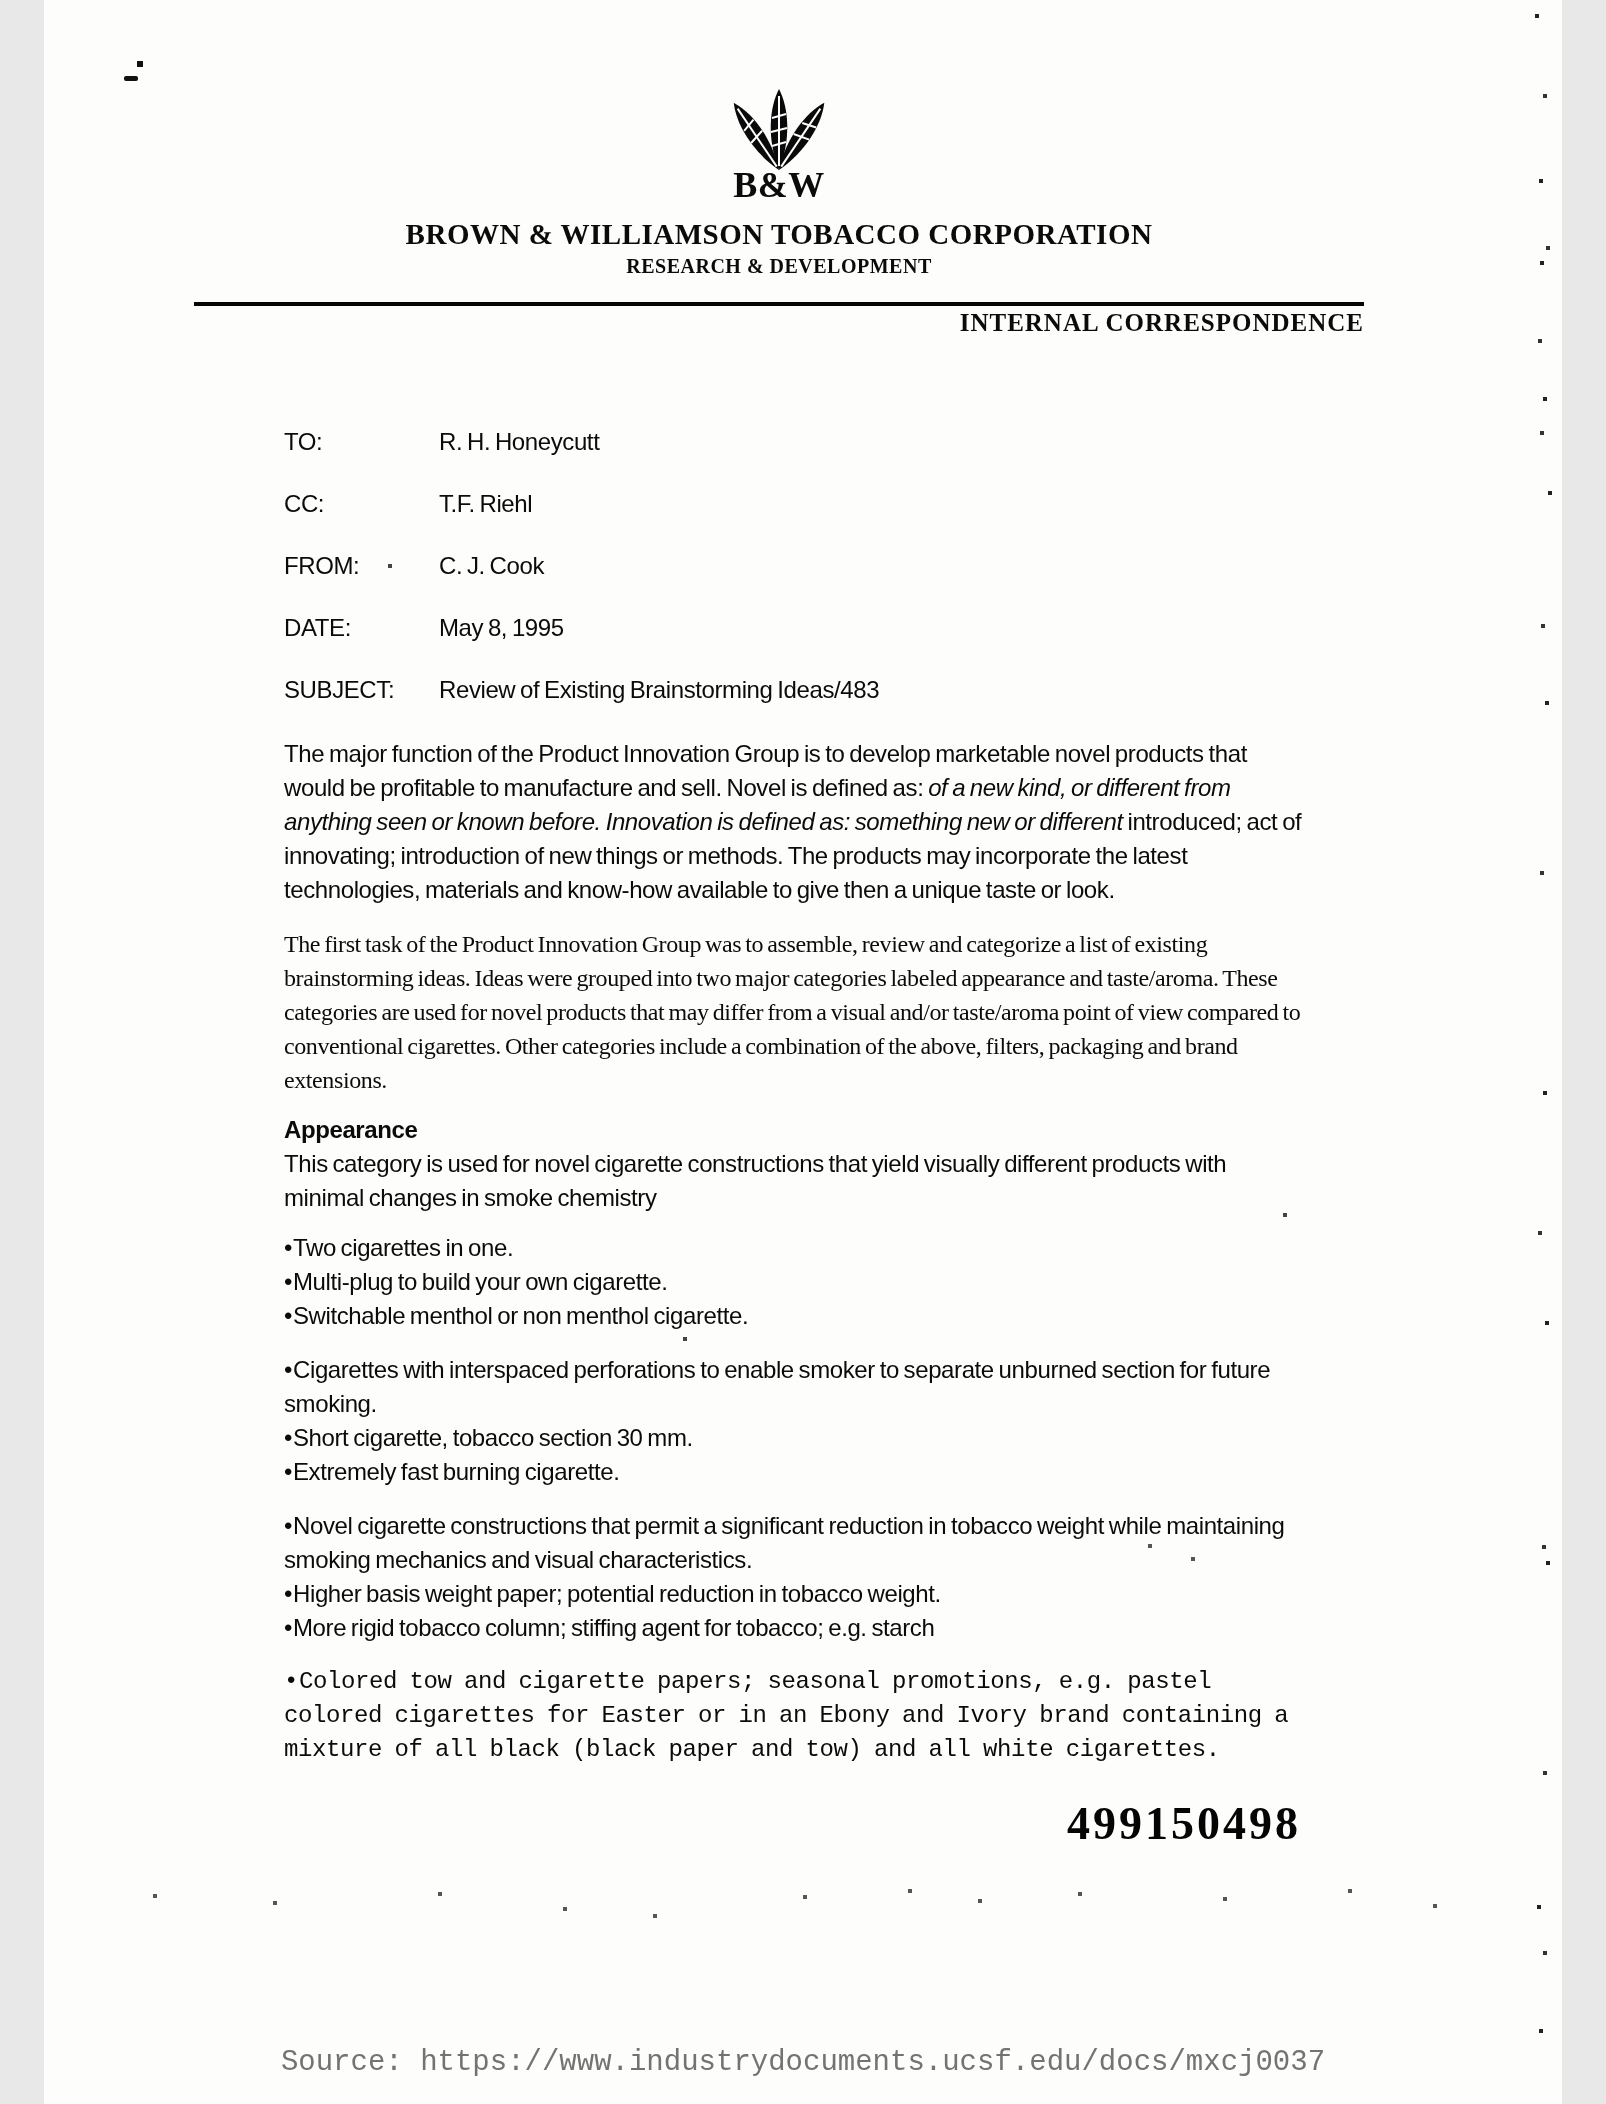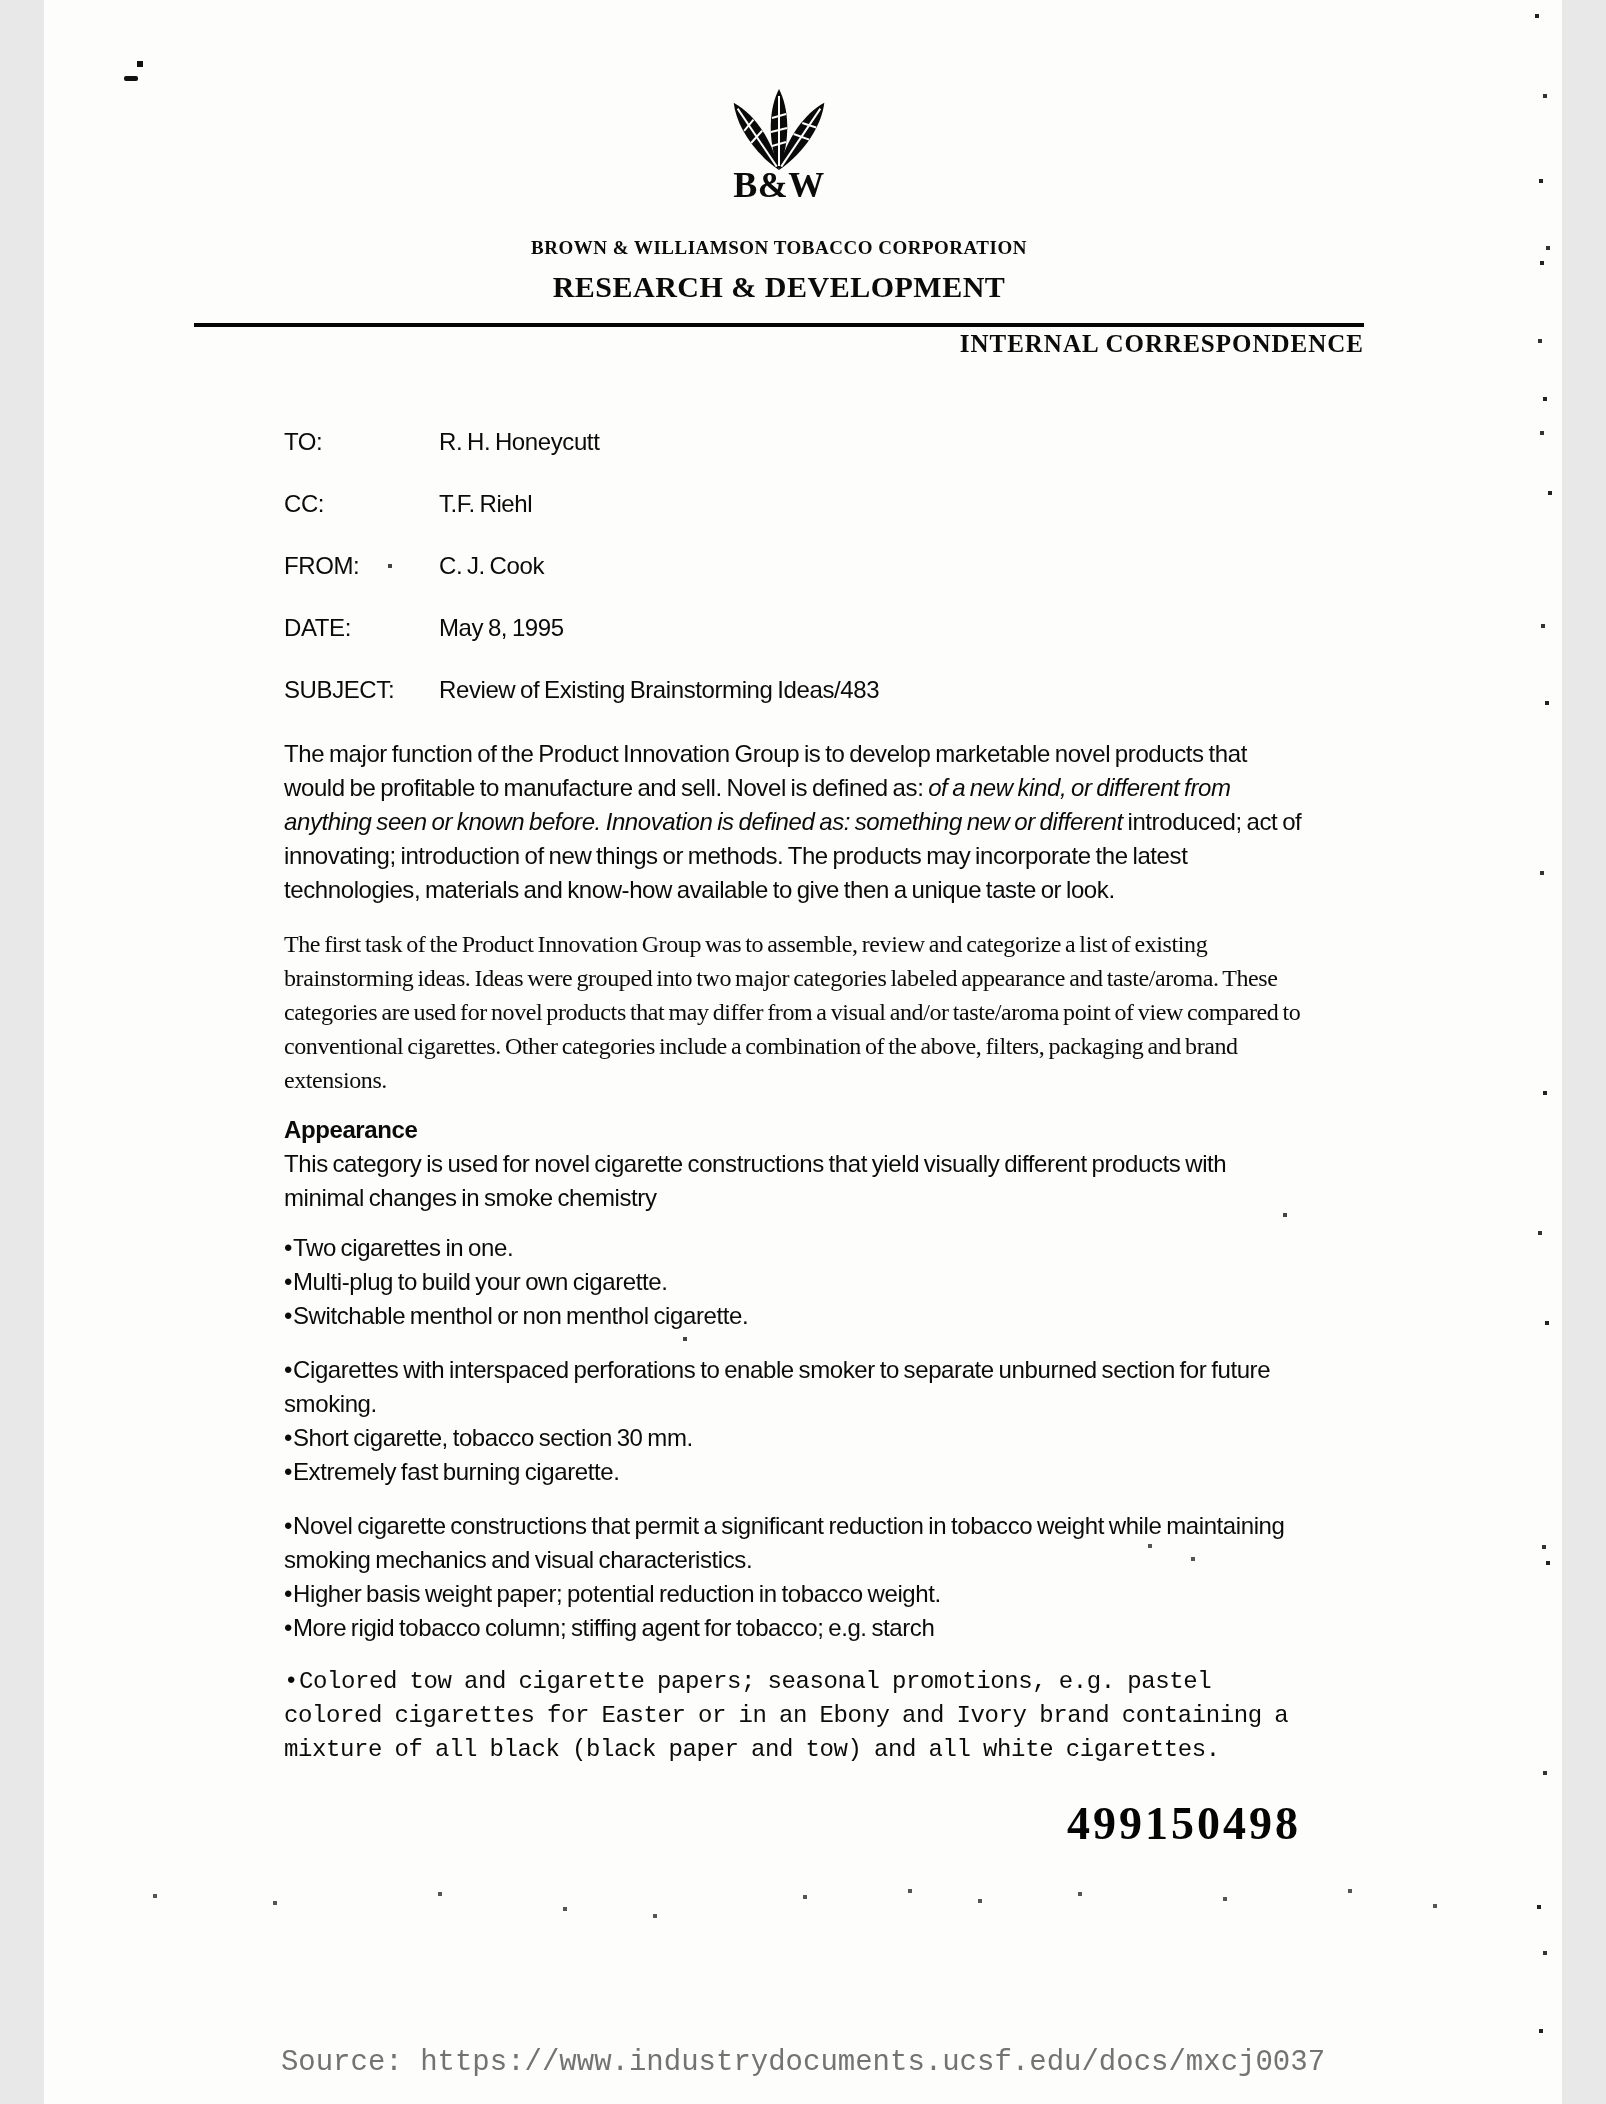--- a/index.html
+++ b/index.html
@@ -19,22 +19,22 @@
     position:absolute;top:88px;left:150px;width:1170px;
     text-align:center;
     font-family:"Liberation Serif", serif;
     letter-spacing:0.5px;word-spacing:0;
   }
   .logo-mark{display:block;margin:0 auto;}
   .logo-text{
     font-weight:bold;font-size:36px;line-height:34px;
     margin-top:-4px;
   }
-  .company{font-weight:bold;font-size:19px;line-height:32px;margin-top:30px;}
-  .division{font-weight:bold;font-size:30px;line-height:28px;margin-top:9px;}
+  .company{font-weight:bold;font-size:29px;line-height:32px;margin-top:16px;}
+  .division{font-weight:bold;font-size:20px;line-height:28px;margin-top:2px;}
   .rule{margin-top:22px;border-top:4px solid #050505;height:0;}
   .internal{
     text-align:right;font-weight:bold;font-size:25px;line-height:28px;
     margin-top:3px;letter-spacing:1px;
   }
   
   .content{position:absolute;top:425px;left:240px;width:1020px;}
   .memo{display:grid;grid-template-columns:155px 1fr;row-gap:28px;}
   .memo .label{font-weight:normal;}
   .para{margin:0;}

